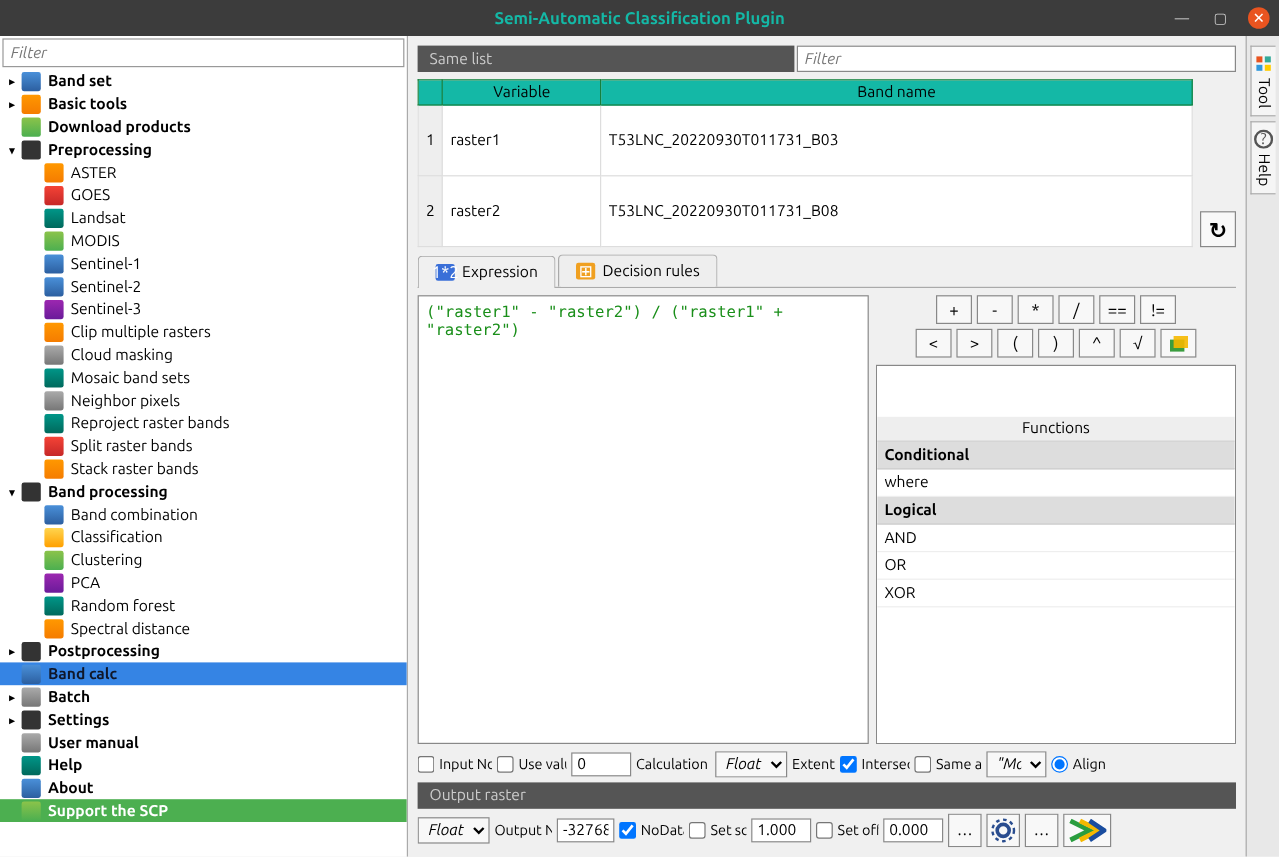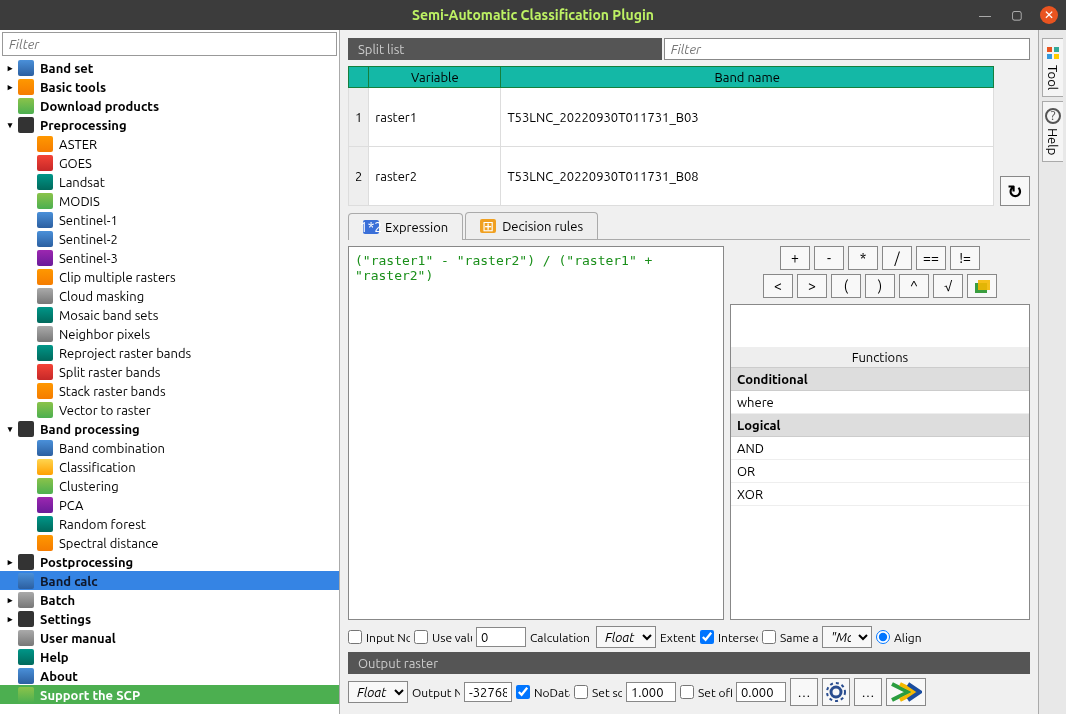--- a/index.html
+++ b/index.html
@@ -1,18 +1,18 @@
 <!DOCTYPE html>
 <html><head>
 <meta charset="utf-8">
 <style>
 * { box-sizing: border-box; margin: 0; padding: 0; font-family: Ubuntu, "Segoe UI", sans-serif; font-size: 13px; }
 body { background: #f0f0f0; width: 1066px; height: 714px; overflow: hidden; display: flex; flex-direction: column; }
 .titlebar { background: #3c3c3c; color: #ddd; height: 30px; display: flex; align-items: center; justify-content: center; position: relative; }
-.titlebar .title { font-size: 14px; font-weight: bold; color: #bef264; }
+.titlebar .title { font-size: 14px; font-weight: bold; color: #14b8a6; }
 .titlebar .controls { position: absolute; right: 8px; display: flex; gap: 14px; align-items: center; }
 .titlebar .ctrl { width: 18px; height: 18px; border-radius: 50%; display: flex; align-items: center; justify-content: center; font-size: 12px; cursor: pointer; color: #ccc; }
 .titlebar .close { background: #e95420; color: #fff; }
 .main { display: flex; flex: 1; overflow: hidden; }
 .left { width: 340px; background: #fff; border-right: 1px solid #aaa; display: flex; flex-direction: column; }
 .filter-input { border: 1px solid #999; padding: 4px 6px; margin: 2px; width: calc(100% - 4px); font-style: italic; color: #888; }
 .tree { flex: 1; overflow-y: auto; overflow-x: hidden; }
 .tree-item { display: flex; align-items: center; padding: 1px 4px; white-space: nowrap; cursor: pointer; height: 19px; }
 .tree-item.top { font-weight: bold; }
 .tree-item.child { padding-left: 37px; }
@@ -95,21 +95,20 @@
         <div class="tree-item child"><span class="tree-icon ic-blue"></span>Sentinel-1</div>
         <div class="tree-item child"><span class="tree-icon ic-blue"></span>Sentinel-2</div>
         <div class="tree-item child"><span class="tree-icon ic-purple"></span>Sentinel-3</div>
         <div class="tree-item child"><span class="tree-icon ic-orange"></span>Clip multiple rasters</div>
         <div class="tree-item child"><span class="tree-icon ic-gray"></span>Cloud masking</div>
         <div class="tree-item child"><span class="tree-icon ic-teal"></span>Mosaic band sets</div>
         <div class="tree-item child"><span class="tree-icon ic-gray"></span>Neighbor pixels</div>
         <div class="tree-item child"><span class="tree-icon ic-teal"></span>Reproject raster bands</div>
         <div class="tree-item child"><span class="tree-icon ic-red"></span>Split raster bands</div>
         <div class="tree-item child"><span class="tree-icon ic-orange"></span>Stack raster bands</div>
-        <div class="tree-item child"><span class="tree-icon ic-green"></span>Vector to raster</div>
         <div class="tree-item top"><span class="expander">▾</span><span class="tree-icon ic-dark"></span>Band processing</div>
         <div class="tree-item child"><span class="tree-icon ic-blue"></span>Band combination</div>
         <div class="tree-item child"><span class="tree-icon ic-yellow"></span>Classification</div>
         <div class="tree-item child"><span class="tree-icon ic-green"></span>Clustering</div>
         <div class="tree-item child"><span class="tree-icon ic-purple"></span>PCA</div>
         <div class="tree-item child"><span class="tree-icon ic-teal"></span>Random forest</div>
         <div class="tree-item child"><span class="tree-icon ic-orange"></span>Spectral distance</div>
         <div class="tree-item top"><span class="expander">▸</span><span class="tree-icon ic-dark"></span>Postprocessing</div>
         <div class="tree-item top selected"><span class="expander"></span><span class="tree-icon ic-blue"></span>Band calc</div>
         <div class="tree-item top"><span class="expander">▸</span><span class="tree-icon ic-gray"></span>Batch</div>
@@ -118,21 +117,21 @@
         <div class="tree-item top"><span class="expander"></span><span class="tree-icon ic-teal"></span>Help</div>
         <div class="tree-item top"><span class="expander"></span><span class="tree-icon ic-blue"></span>About</div>
         <div class="tree-item top green"><span class="expander"></span><span class="tree-icon ic-green"></span>Support the SCP</div>
       </div>
   </div>
 
   <div class="right">
     <div class="content">
 
       <div class="band-header">
-        <div class="label">Split list</div>
+        <div class="label">Same list</div>
         <input placeholder="Filter" style="">
       </div>
 
       <div class="table-wrap">
         <table>
           <thead>
             <tr>
               <th style="width:16px"></th>
               <th>Variable</th>
               <th>Band name</th>

